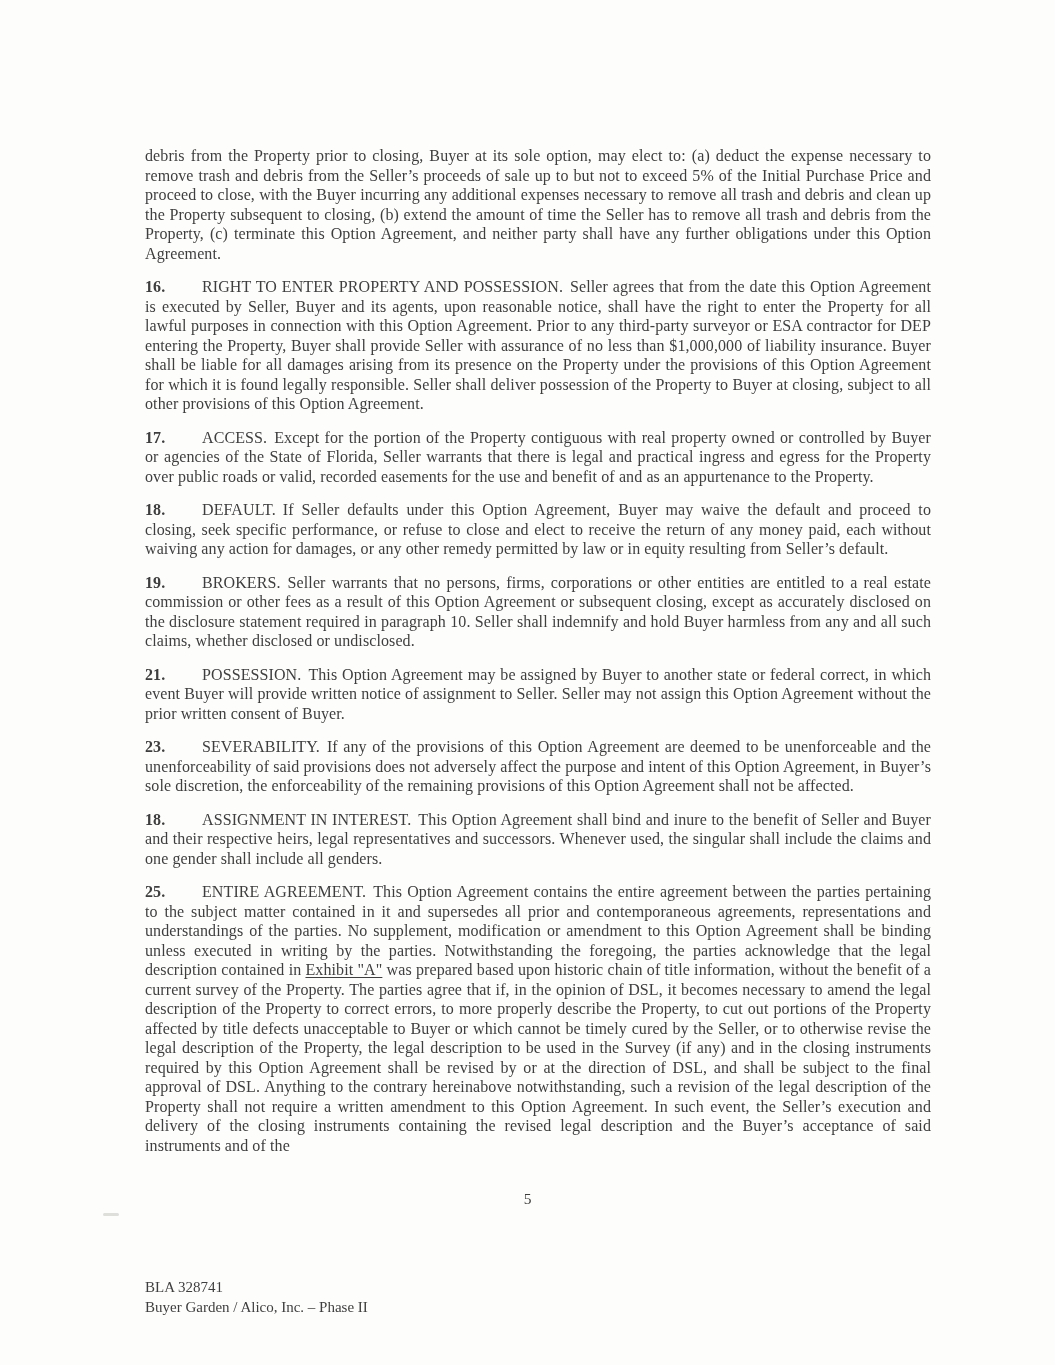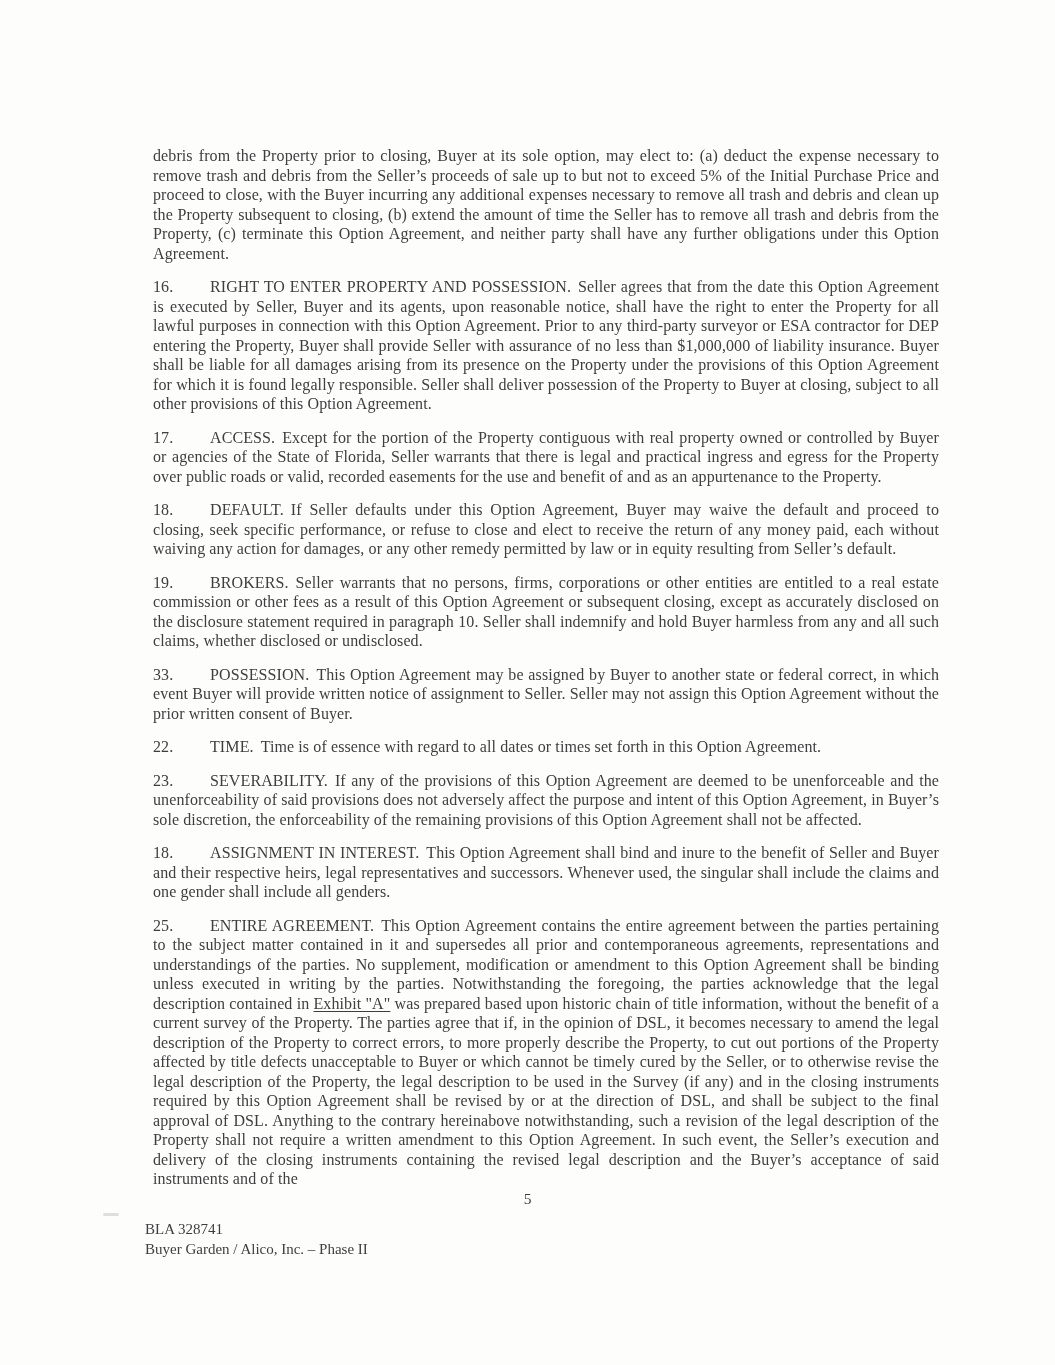--- a/index.html
+++ b/index.html
@@ -10,34 +10,35 @@
     width: 1055px;
     height: 1365px;
     background: #fdfdfc;
     position: relative;
     overflow: hidden;
     font-family: "Liberation Serif", serif;
     color: #3e3e3e;
   }
   .page-content {
     position: absolute;
-    left: 153px;
+    left: 145px;
     top: 146px;
     width: 786px;
   }
   .para {
     margin: 0 0 14px 0;
     font-size: 16px;
     line-height: 19.5px;
     text-align: justify;
     letter-spacing: 0.1px;
   }
   .num {
     display: inline-block;
     width: 57px;
+    font-weight: bold;
   }
   .heading {
     text-underline-offset: 2px;
   }
   .dot {
     margin-right: 7px;
   }
   .exhibit {
     text-decoration: underline;
     text-underline-offset: 2px;
@@ -46,21 +47,21 @@
     position: absolute;
     top: 1190px;
     left: 0;
     width: 1055px;
     text-align: center;
     font-size: 15.5px;
   }
   .footer {
     position: absolute;
     left: 145px;
-    top: 1220px;
+    top: 1278px;
     font-size: 15px;
     line-height: 19.5px;
   }
   .scan-artifact {
     position: absolute;
     left: 103px;
     top: 1213px;
     width: 16px;
     height: 3px;
     background: #dededa;
@@ -76,23 +77,22 @@
 
   <p class="para"><span class="num">16.</span><span class="heading">RIGHT TO ENTER PROPERTY AND POSSESSION</span><span class="dot">.</span><span>Seller agrees that from the date this Option Agreement is executed by Seller, Buyer and its agents, upon reasonable notice, shall have the right to enter the Property for all lawful purposes in connection with this Option Agreement. Prior to any third-party surveyor or ESA contractor for DEP entering the Property, Buyer shall provide Seller with assurance of no less than $1,000,000 of liability insurance. Buyer shall be liable for all damages arising from its presence on the Property under the provisions of this Option Agreement for which it is found legally responsible. Seller shall deliver possession of the Property to Buyer at closing, subject to all other provisions of this Option Agreement.</span></p>
 
   <p class="para"><span class="num">17.</span><span class="heading">ACCESS</span><span class="dot">.</span><span>Except for the portion of the Property contiguous with real property owned or controlled by Buyer or agencies of the State of Florida, Seller warrants that there is legal and practical ingress and egress for the Property over public roads or valid, recorded easements for the use and benefit of and as an appurtenance to the Property.</span></p>
 
   <p class="para"><span class="num">18.</span><span class="heading">DEFAULT</span><span class="dot">.</span><span>If Seller defaults under this Option Agreement, Buyer may waive the default and proceed to closing, seek specific performance, or refuse to close and elect to receive the return of any money paid, each without waiving any action for damages, or any other remedy permitted by law or in equity resulting from Seller’s default.</span></p>
 
   <p class="para"><span class="num">19.</span><span class="heading">BROKERS</span><span class="dot">.</span><span>Seller warrants that no persons, firms, corporations or other entities are entitled to a real estate commission or other fees as a result of this Option Agreement or subsequent closing, except as accurately disclosed on the disclosure statement required in paragraph 10.  Seller shall indemnify and hold Buyer harmless from any and all such claims, whether disclosed or undisclosed.</span></p>
 
 
-  <p class="para"><span class="num">33.</span><span class="heading">POSSESSION</span><span class="dot">.</span><span>This Option Agreement may be assigned by Buyer to another state or federal correct, in which event Buyer will provide written notice of assignment to Seller.  Seller may not assign this Option Agreement without the prior written consent of Buyer.</span></p>
+  <p class="para"><span class="num">21.</span><span class="heading">POSSESSION</span><span class="dot">.</span><span>This Option Agreement may be assigned by Buyer to another state or federal correct, in which event Buyer will provide written notice of assignment to Seller.  Seller may not assign this Option Agreement without the prior written consent of Buyer.</span></p>
 
-  <p class="para"><span class="num">22.</span><span class="heading">TIME</span><span class="dot">.</span><span>Time is of essence with regard to all dates or times set forth in this Option Agreement.</span></p>
 
   <p class="para"><span class="num">23.</span><span class="heading">SEVERABILITY</span><span class="dot">.</span><span>If any of the provisions of this Option Agreement are deemed to be unenforceable and the unenforceability of said provisions does not adversely affect the purpose and intent of this Option Agreement, in Buyer’s sole discretion, the enforceability of the remaining provisions of this Option Agreement shall not be affected.</span></p>
 
   <p class="para"><span class="num">18.</span><span class="heading">ASSIGNMENT IN INTEREST</span><span class="dot">.</span><span>This Option Agreement shall bind and inure to the benefit of Seller and Buyer and their respective heirs, legal representatives and successors. Whenever used, the singular shall include the claims and one gender shall include all genders.</span></p>
 
   <p class="para"><span class="num">25.</span><span class="heading">ENTIRE AGREEMENT</span><span class="dot">.</span><span>This Option Agreement contains the entire agreement between the parties pertaining to the subject matter contained in it and supersedes all prior and contemporaneous agreements, representations and understandings of the parties.  No supplement, modification or amendment to this Option Agreement shall be binding unless executed in writing by the parties.  Notwithstanding the foregoing, the parties acknowledge that the legal description contained in </span><span class="exhibit">Exhibit "A"</span><span> was prepared based upon historic chain of title information, without the benefit of a current survey of the Property.  The parties agree that if, in the opinion of DSL, it becomes necessary to amend the legal description of the Property to correct errors, to more properly describe the Property, to cut out portions of the Property affected by title defects unacceptable to Buyer or which cannot be timely cured by the Seller, or to otherwise revise the legal description of the Property, the legal description to be used in the Survey (if any) and in the closing instruments required by this Option Agreement shall be revised by or at the direction of DSL, and shall be subject to the final approval of DSL.  Anything to the contrary hereinabove notwithstanding, such a revision of the legal description of the Property shall not require a written amendment to this Option Agreement.  In such event, the Seller’s execution and delivery of the closing instruments containing the revised legal description and the Buyer’s acceptance of said instruments and of the</span></p>
 
 </div>
 
 <div class="page-number">5</div>

